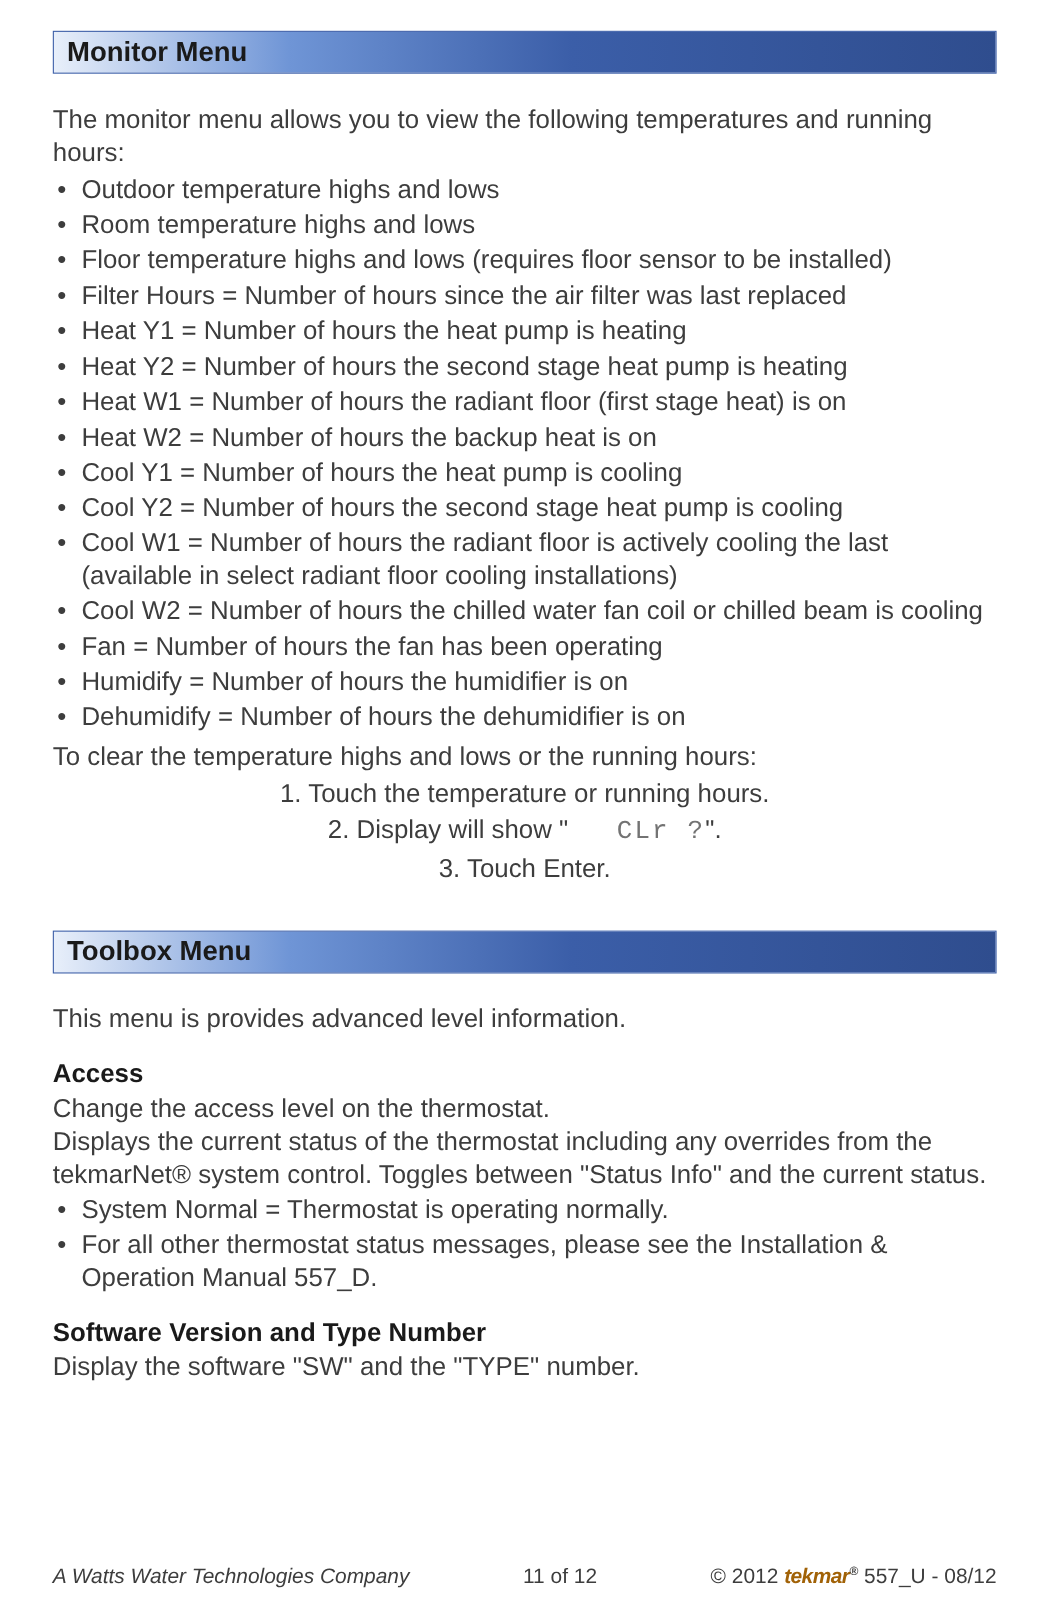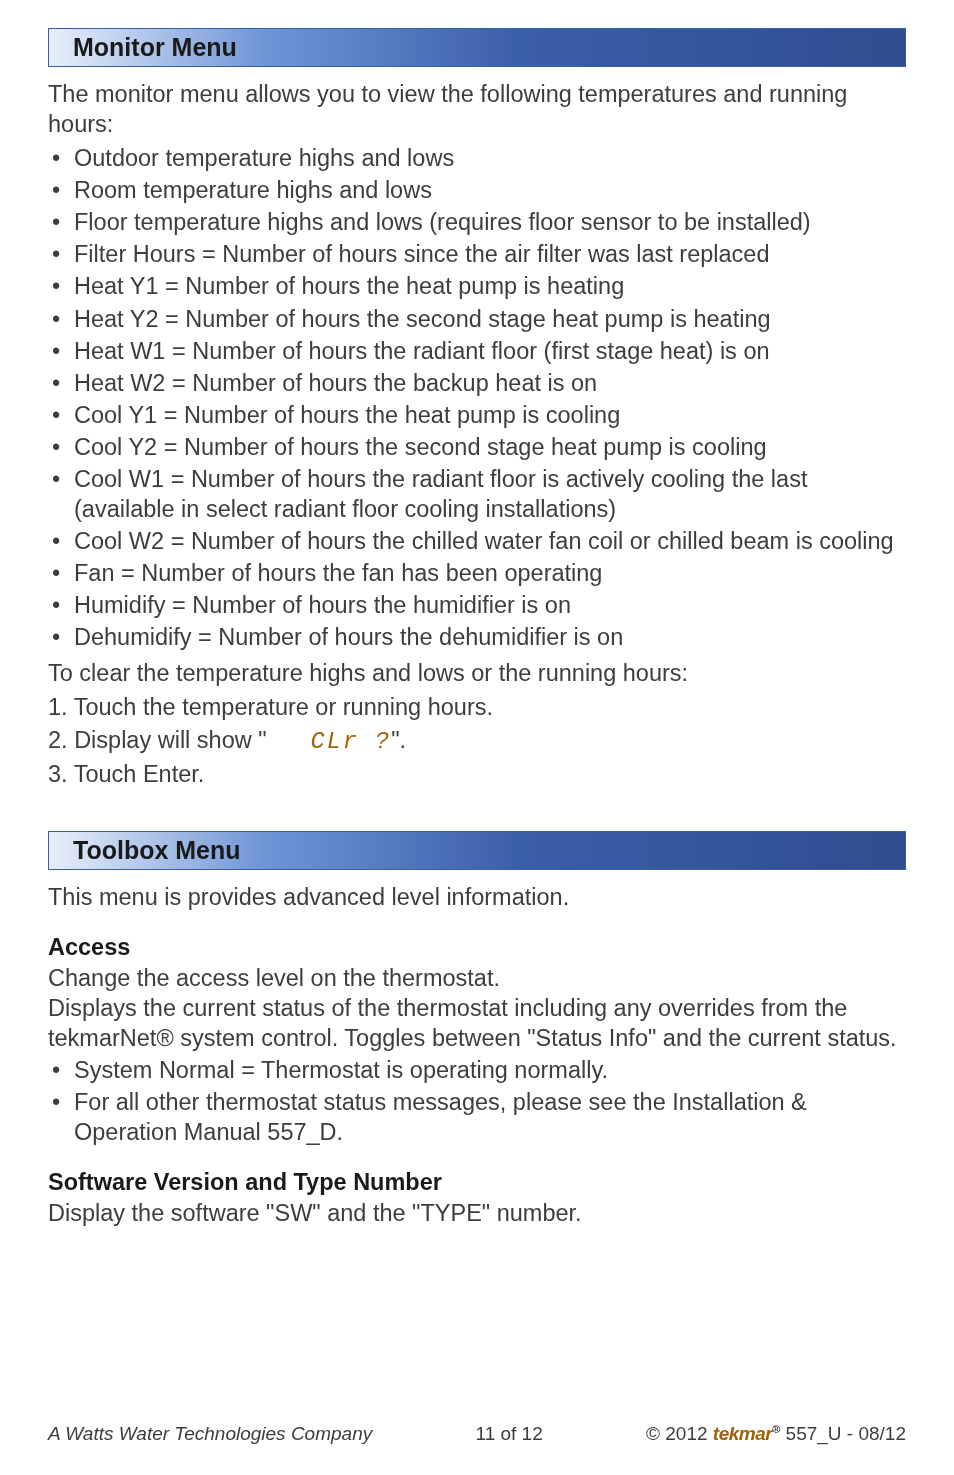--- a/index.html
+++ b/index.html
@@ -9,22 +9,22 @@
     color: #3d3d3d;
     background: #fff;
     position: relative;
   }
   .page {
     padding: 28px 48px 0 48px;
   }
   .section-header {
     border: 1.5px solid #3b5ea8;
     background: linear-gradient(90deg, #e8effa 0%, #6f95d6 25%, #3b5ea8 55%, #2f4d8e 100%);
-    padding: 4px 24px;
-    margin-bottom: 12px;
+    padding: 4px 12px;
+    margin-bottom: 26px;
   }
   .section-header span {
     font-weight: bold;
     font-size: 25px;
     color: #1a1a1a;
   }
   .body-text {
     font-size: 23.5px;
     line-height: 1.28;
     color: #3d3d3d;
@@ -40,25 +40,24 @@
     padding-left: 26px;
     margin: 2px 0;
   }
   ul.bullets li::before {
     content: "•";
     position: absolute;
     left: 4px;
     top: 0;
     color: #3d3d3d;
   }
-  .numbered { margin: 2px 0; }
+  .numbered { margin: 2px 0; text-align: center; }
   .segment {
     font-family: "Courier New", monospace;
-    font-style: italic;
-    color: #a16207;
+    color: #737373;
     letter-spacing: 2px;
     margin-left: 44px;
   }
   .subhead {
     font-weight: bold;
     color: #1a1a1a;
     font-size: 23.5px;
     margin-top: 22px;
     margin-bottom: 2px;
   }

